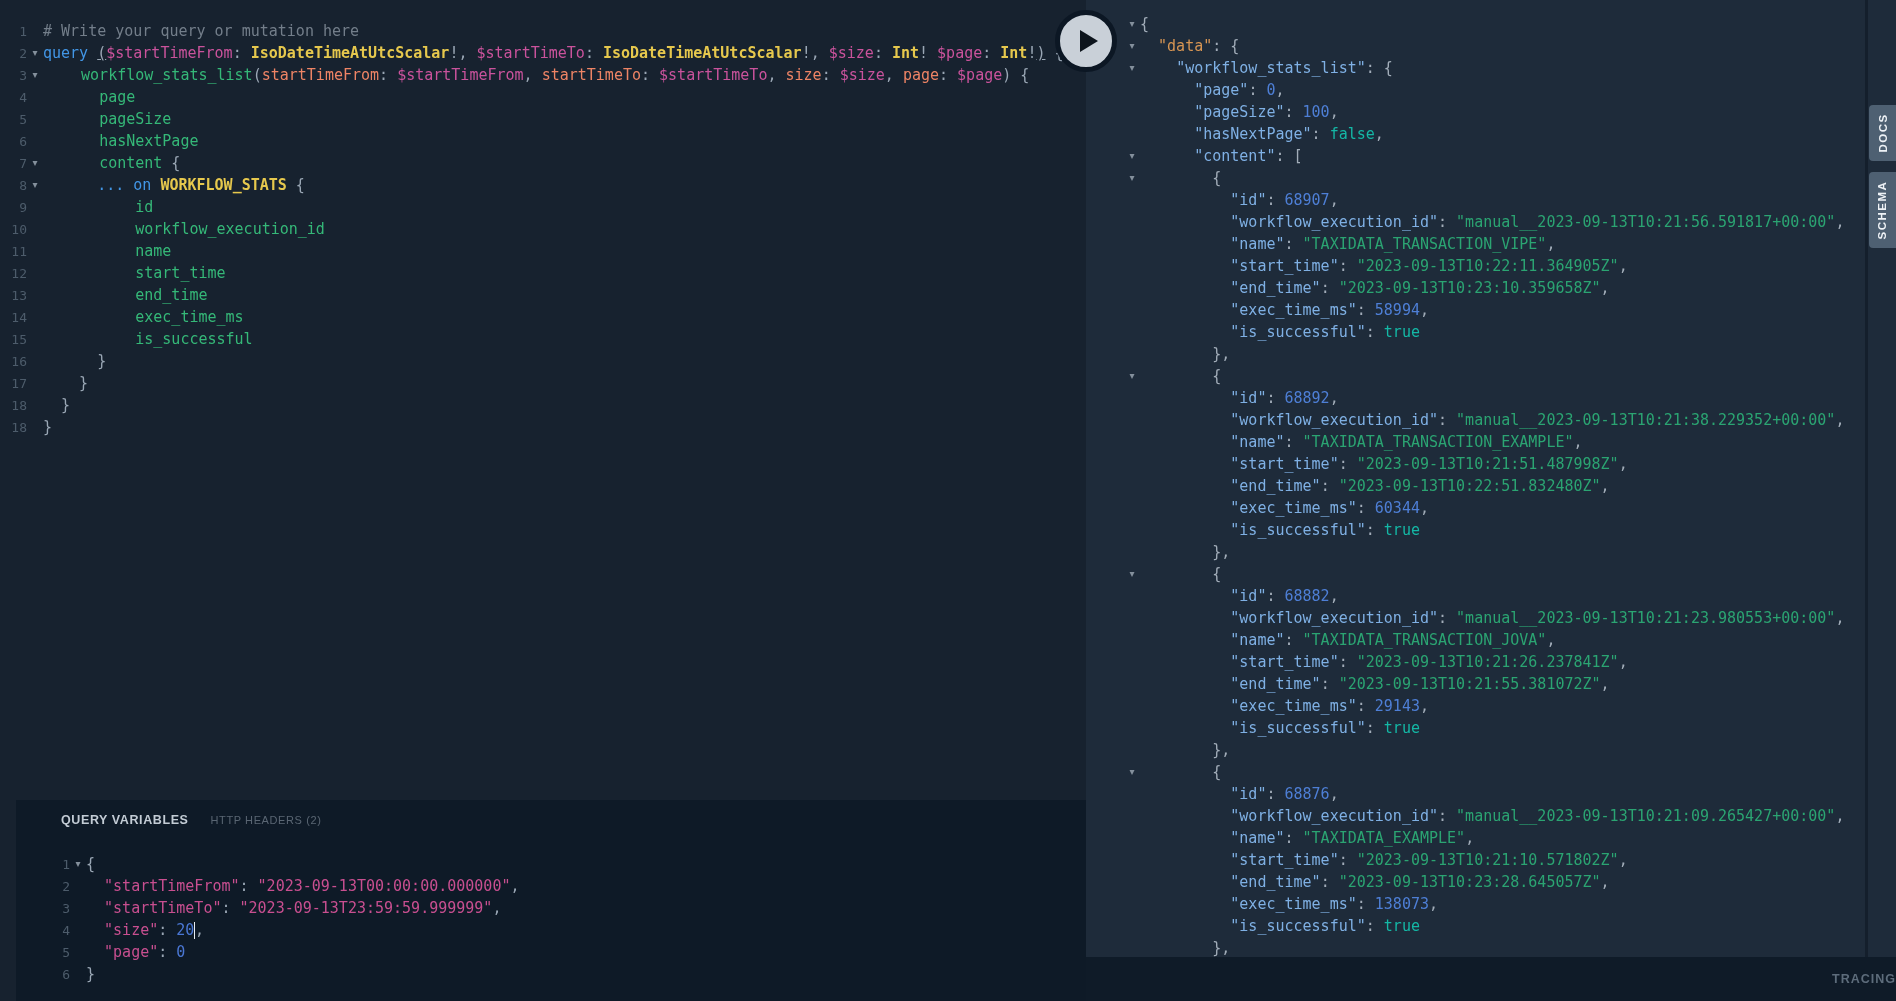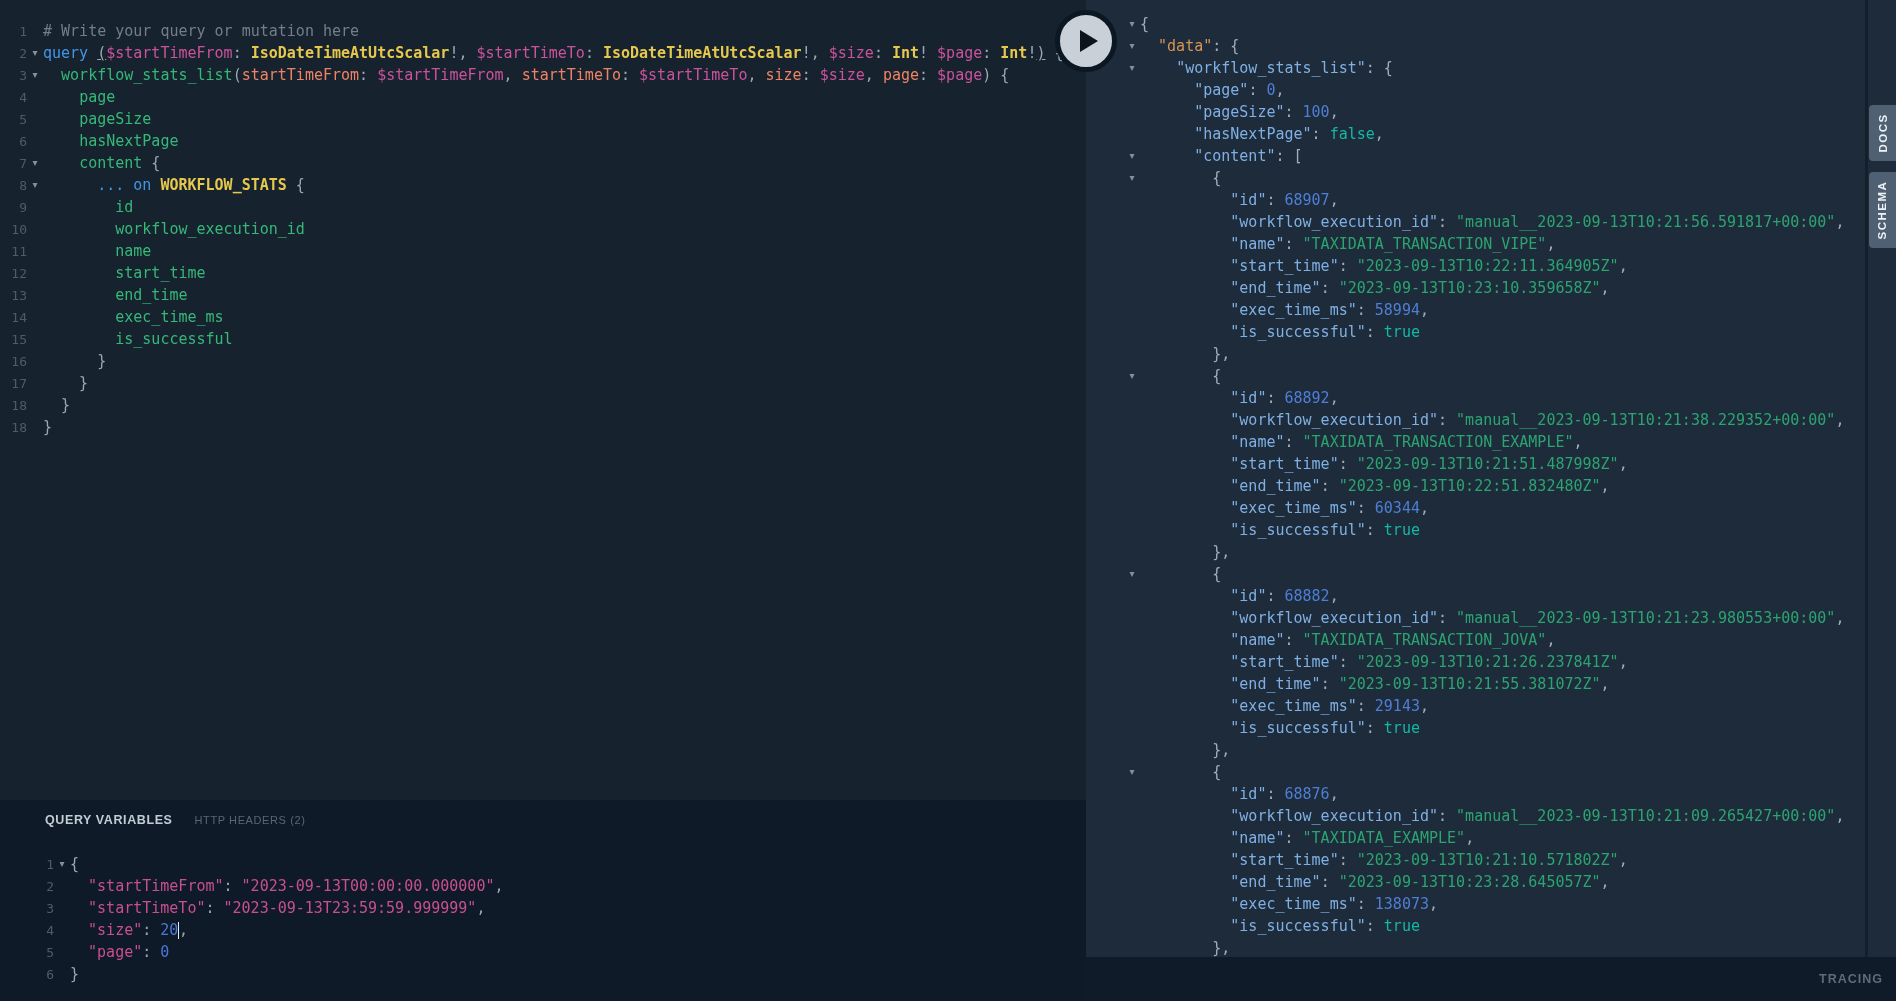--- a/index.html
+++ b/index.html
@@ -21,24 +21,24 @@
   
   .query-editor{position:absolute;left:0;top:0;width:1086px;height:800px;padding-top:20px;box-sizing:border-box;}
   .query-editor .ln{width:27px;}
   .t-cm{color:#737e8a;}
   .t-kw{color:#4296e6;}
   .t-vr{color:#ca539c;margin-top:8px;}
   .t-ty{color:#e6c84d;font-weight:bold;}
   .t-pn{color:#9aa7b5;}
   .t-pnu{color:#9aa7b5;text-decoration:underline;}
   .t-ar{color:#ee8465;}
-  .t-fd{color:#35b878;}
+  .t-fd{color:#35b878;margin-left:20px;}
 
   
-  .vars-section{position:absolute;left:0;top:800px;width:1086px;height:201px;background:#0e1a27;padding-left:24px;}
+  .vars-section{position:absolute;left:16px;top:800px;width:1086px;height:201px;background:#0e1a27;padding-left:24px;}
   .vars-header{height:40px;display:flex;align-items:center;padding-left:21px;gap:22px;}
   .vars-title{color:#c3ccd5;font-size:12.5px;font-weight:bold;letter-spacing:.6px;}
   .vars-headers-tab{color:#5a6673;font-size:11px;letter-spacing:.6px;}
   .vars-editor{padding-top:13px;}
   .vars-editor .ln{width:30px;}
   .t-vk{color:#c84f90;}
   .t-vs{color:#c84f90;}
   .t-vn{color:#4a77d4;}
   .cursor{display:inline-block;width:1.5px;height:17px;background:#e8eef4;vertical-align:middle;margin:0 -0.5px;}
 
@@ -57,21 +57,21 @@
   
   .side-tab{position:absolute;right:0;width:27px;background:#4e6072;border-radius:4px 0 0 4px;
             display:flex;align-items:center;justify-content:center;cursor:pointer;}
   .side-tab span{transform:rotate(-90deg);white-space:nowrap;color:#eef2f6;
                  font-size:11.5px;font-weight:bold;letter-spacing:1.5px;}
   .tab-docs{top:105px;height:56px;}
   .tab-schema{top:172px;height:76px;}
 
   
   .tracing-bar{position:absolute;left:0;top:957px;width:810px;height:44px;background:#0f1b28;
-               display:flex;align-items:center;justify-content:flex-end;padding-right:13px;box-sizing:border-box;}
+               display:flex;align-items:center;justify-content:flex-end;box-sizing:border-box;}
   .tracing-label{color:#5d6c7b;font-size:12.5px;font-weight:bold;letter-spacing:1px;}
 
   
   .play-button{position:absolute;left:1055px;top:10px;width:62px;height:62px;box-sizing:border-box;
                border:5px solid #0c1724;border-radius:50%;background:#c9d0d8;padding:0;
                display:flex;align-items:center;justify-content:center;cursor:pointer;}
   .play-tri{width:0;height:0;border-top:11px solid transparent;border-bottom:11px solid transparent;
             border-left:18px solid #0d141c;margin-left:5px;}
 </style>
 </head>

